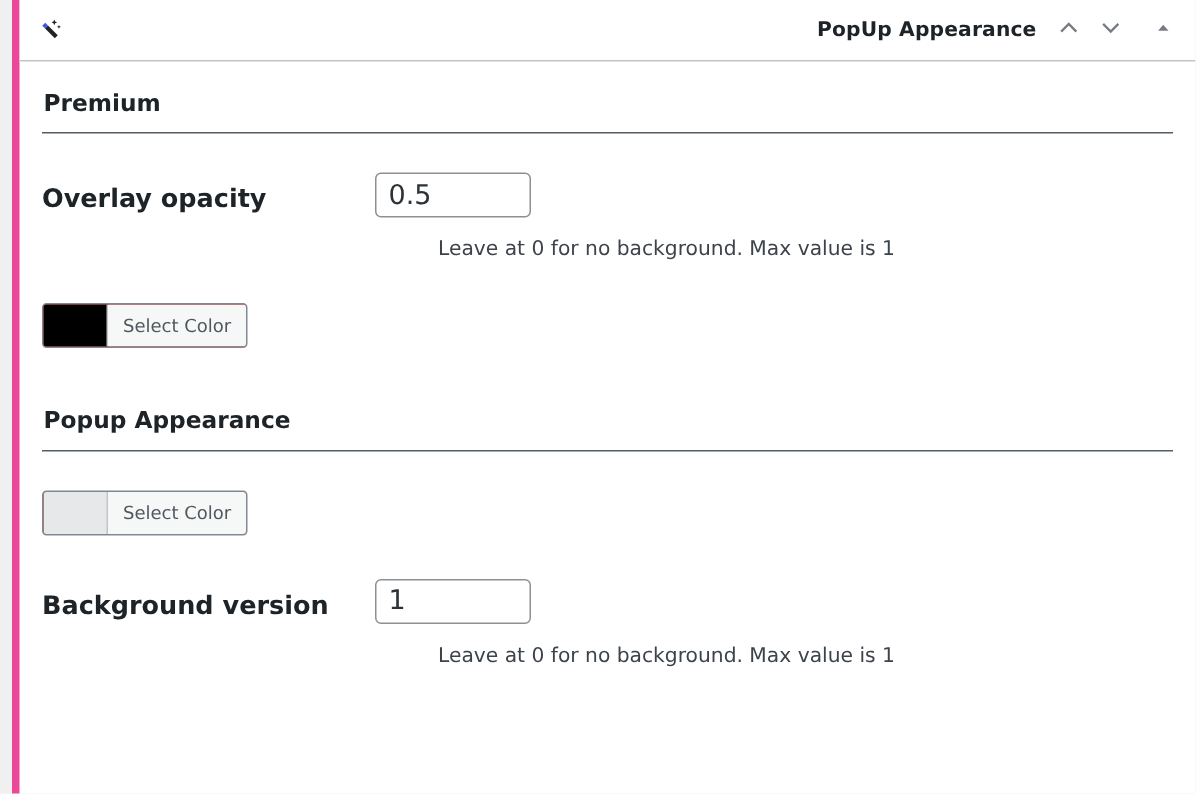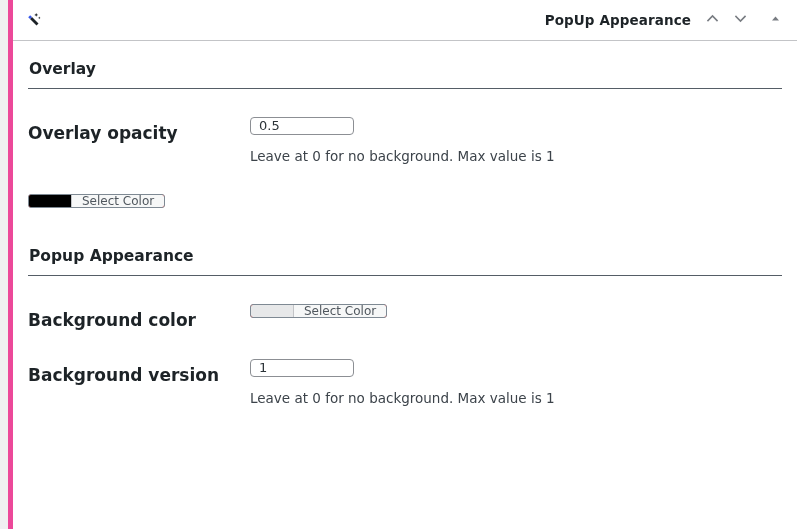--- a/index.html
+++ b/index.html
@@ -85,41 +85,42 @@
     font-size: 17px;
     font-weight: bold;
     color: #1d2327;
     padding-top: 7px;
     line-height: 1.3;
   }
   .field-control { flex: 1 1 auto; }
 
   input.num {
     width: 104px;
-    height: 18px;
+    height: 30px;
     padding: 0 8px;
-    font-size: 13px;
+    font-size: 18px;
     color: #2c3338;
     border: 1px solid #8c8f94;
     border-radius: 4px;
     background: #fff;
     font-family: "DejaVu Sans", "Liberation Sans", sans-serif;
     outline: none;
   }
   .help-text {
     font-size: 13.5px;
     color: #3c434a;
     padding-top: 12px;
     line-height: 1.4;
+    margin-left: 42px;
   }
 
   .color-picker {
     display: inline-flex;
     align-items: stretch;
-    height: 14px;
+    height: 30px;
     border: 1px solid #7e8993;
     border-radius: 3px;
     overflow: hidden;
     background: #b91c1c;
   }
   .color-swatch {
     width: 43px;
     border-right: 1px solid #c3c4c7;
   }
   .select-color-btn {
@@ -190,21 +191,21 @@
           <svg width="13" height="13" viewBox="0 0 13 13">
             <path d="M3 8.5 L6.5 4.5 L10 8.5 Z" fill="#787c82"></path>
           </svg>
         </span>
       </button>
     </span>
   </div>
 
   <div class="postbox-body">
 
-    <h2 class="section-title">Overlay</h2>
+    <h2 class="section-title">Premium</h2>
     <div class="hr"></div>
 
     <div class="field-row">
       <div class="field-label">Overlay opacity</div>
       <div class="field-control">
         <input class="num" type="text" value="0.5" style="">
         <div class="help-text">Leave at 0 for no background. Max value is 1</div>
       </div>
     </div>
 
@@ -215,21 +216,20 @@
           <button class="select-color-btn">Select Color</button>
         </span>
       </div>
     </div>
 
 
     <h2 class="section-title" style="padding-top:36px">Popup Appearance</h2>
     <div class="hr"></div>
 
     <div class="field-row">
-      <div class="field-label">Background color</div>
       <div class="field-control">
         <span class="color-picker">
           <span class="color-swatch" style="background:#e7e8e9"></span>
           <button class="select-color-btn">Select Color</button>
         </span>
       </div>
     </div>
 
     <div class="field-row">
       <div class="field-label">Background version</div>

